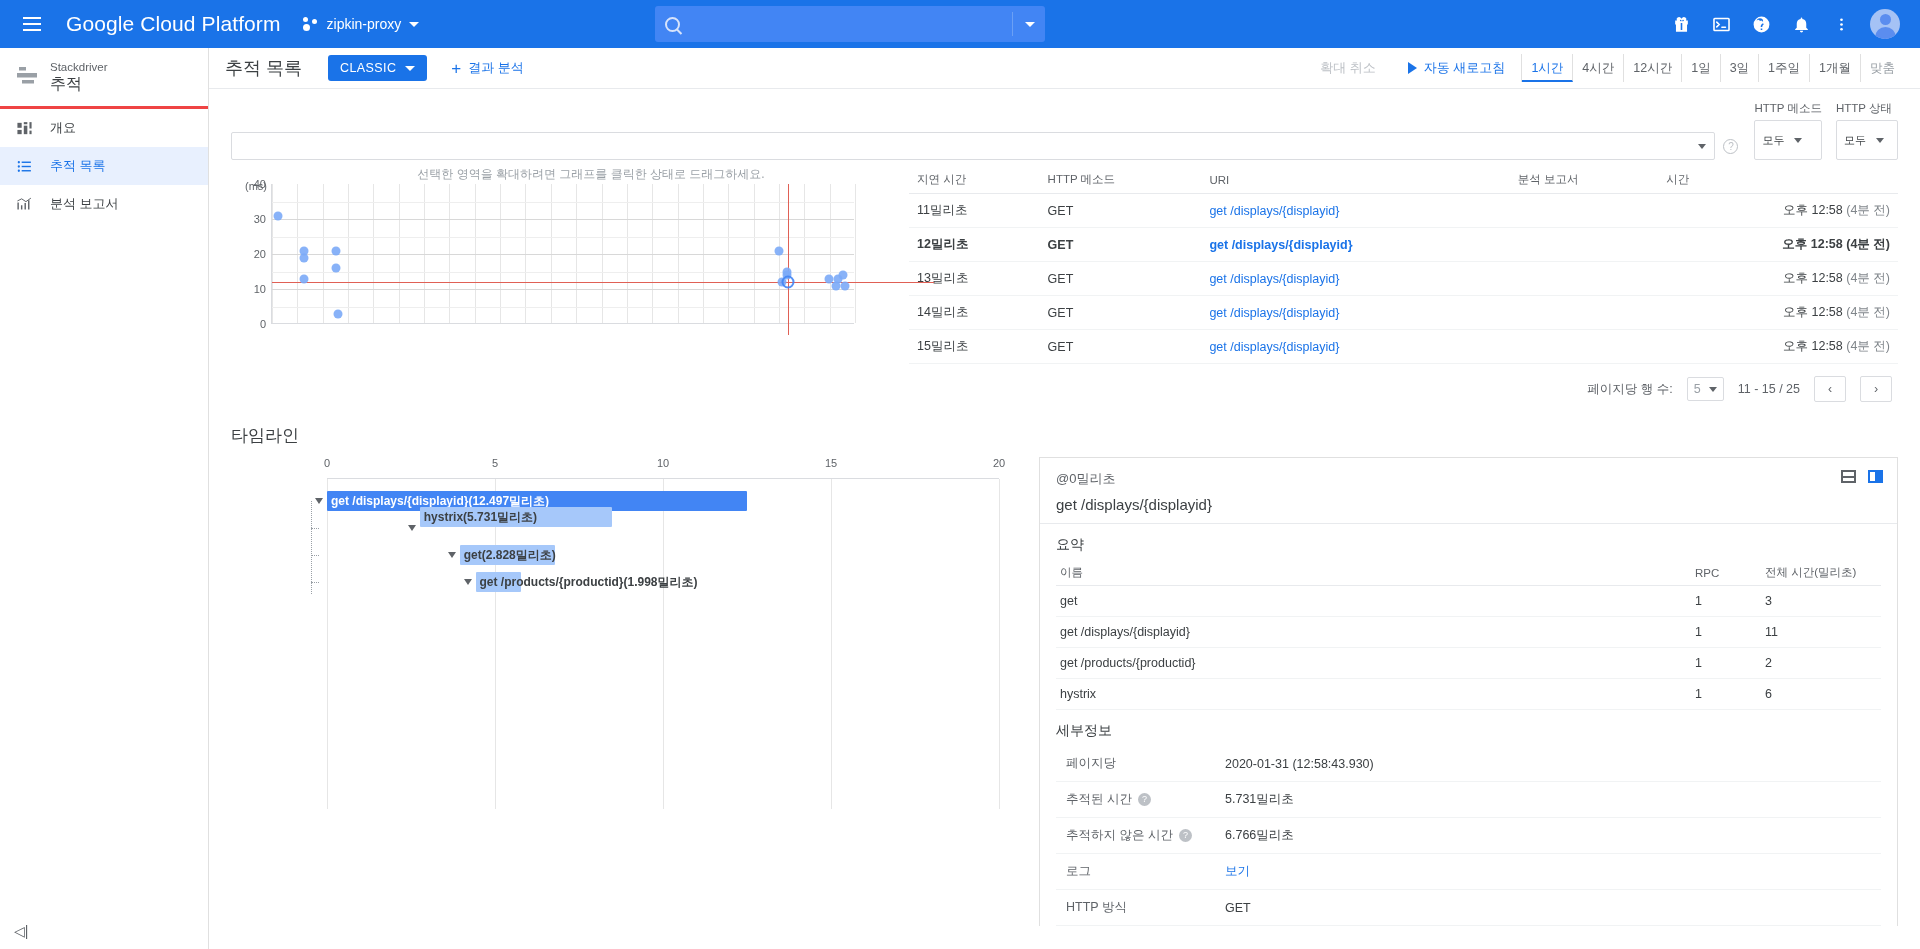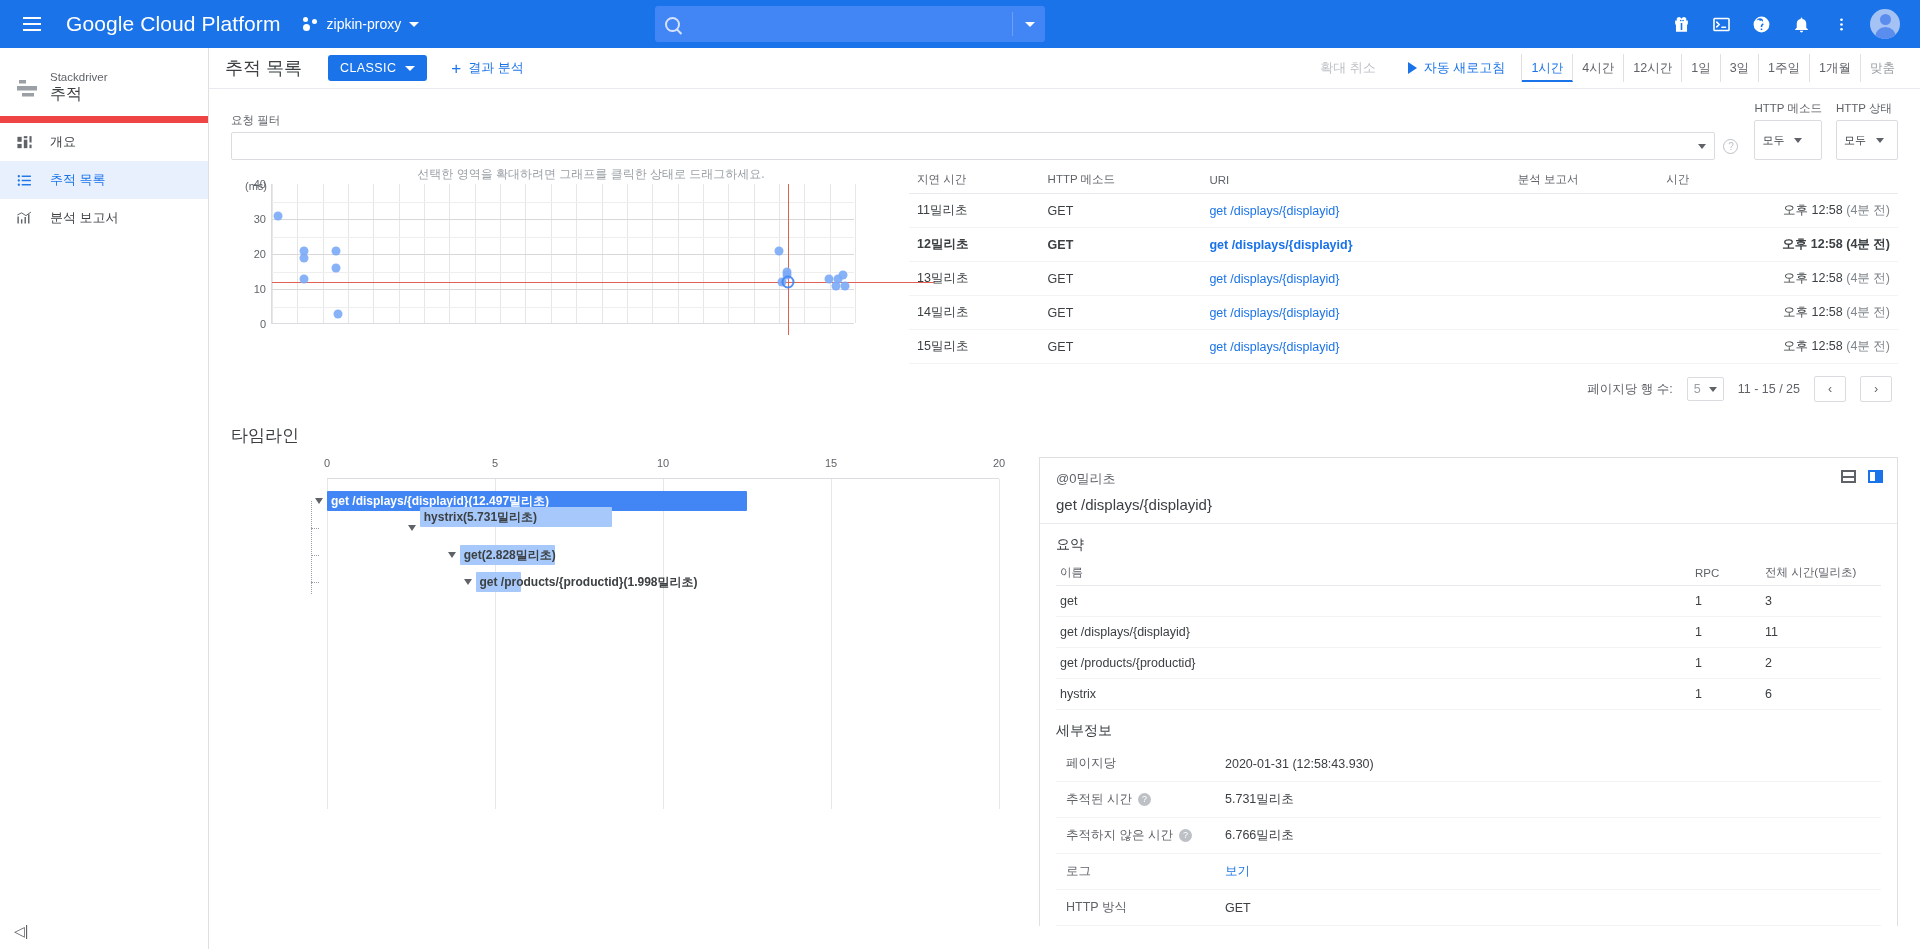--- a/index.html
+++ b/index.html
@@ -42,21 +42,21 @@
   #topicons .ti { width:22px; height:22px; display:flex; align-items:center; justify-content:center; cursor:pointer; }
   .avatar { width:30px;height:30px;border-radius:50%;background:#a5c2f5; position:relative; overflow:hidden; cursor:pointer;}
   .avatar:before{content:"";position:absolute;width:11px;height:11px;border-radius:50%;background:#5b8def;left:9.5px;top:5px;}
   .avatar:after{content:"";position:absolute;width:21px;height:12px;border-radius:11px 11px 0 0;background:#5b8def;left:4.5px;top:18px;}
 
   
   #below { display:flex; height:901px; }
 
   
   #sidebar { width:209px; background:#fff; border-right:1px solid #e0e0e0; position:relative; flex:none;}
-  .sv-head { display:flex; align-items:flex-end; padding:22px 0 12px 16px; border-bottom:7px solid #ef4444;}
+  .sv-head { display:flex; align-items:center; padding:12px 0 12px 16px; border-bottom:3px solid #ef4444;}
   .sv-head .glyph { width:34px; }
   .sv-head .t1 { font-size:11.5px; color:#5f6368; line-height:14px;}
   .sv-head .t2 { font-size:16px; color:#3c4043; line-height:20px;}
   .nav-item { display:flex; align-items:center; height:38px; padding-left:16px; cursor:pointer; color:#3c4043; font-size:13px;}
   .nav-item .ico { width:34px; display:flex; align-items:center; color:#5f6368;}
   .nav-item.sel { background:#e8f0fe; color:#1a73e8; }
   .nav-item.sel .ico { color:#1a73e8; }
   #collapse { position:absolute; bottom:10px; left:14px; color:#5f6368; cursor:pointer; font-size:14px;}
 
   
@@ -301,21 +301,20 @@
           <div class="rb">1개월</div>
           <div class="rb dim">맞춤</div>
         </div>
       </div>
     </div>
 
     <div id="content">
 
       <div class="filterrow">
         <div class="filtercol">
-          <div class="flabel">요청 필터</div>
           <div style="display:flex;align-items:center;">
             <div class="finput" style="flex:1;">
               <span class="sp"></span>
               <span class="caret-g"></span>
             </div>
             <span class="qmark">?</span>
           </div>
         </div>
         <div style="margin-left:16px;">
           <div class="flabel">HTTP 메소드</div>

